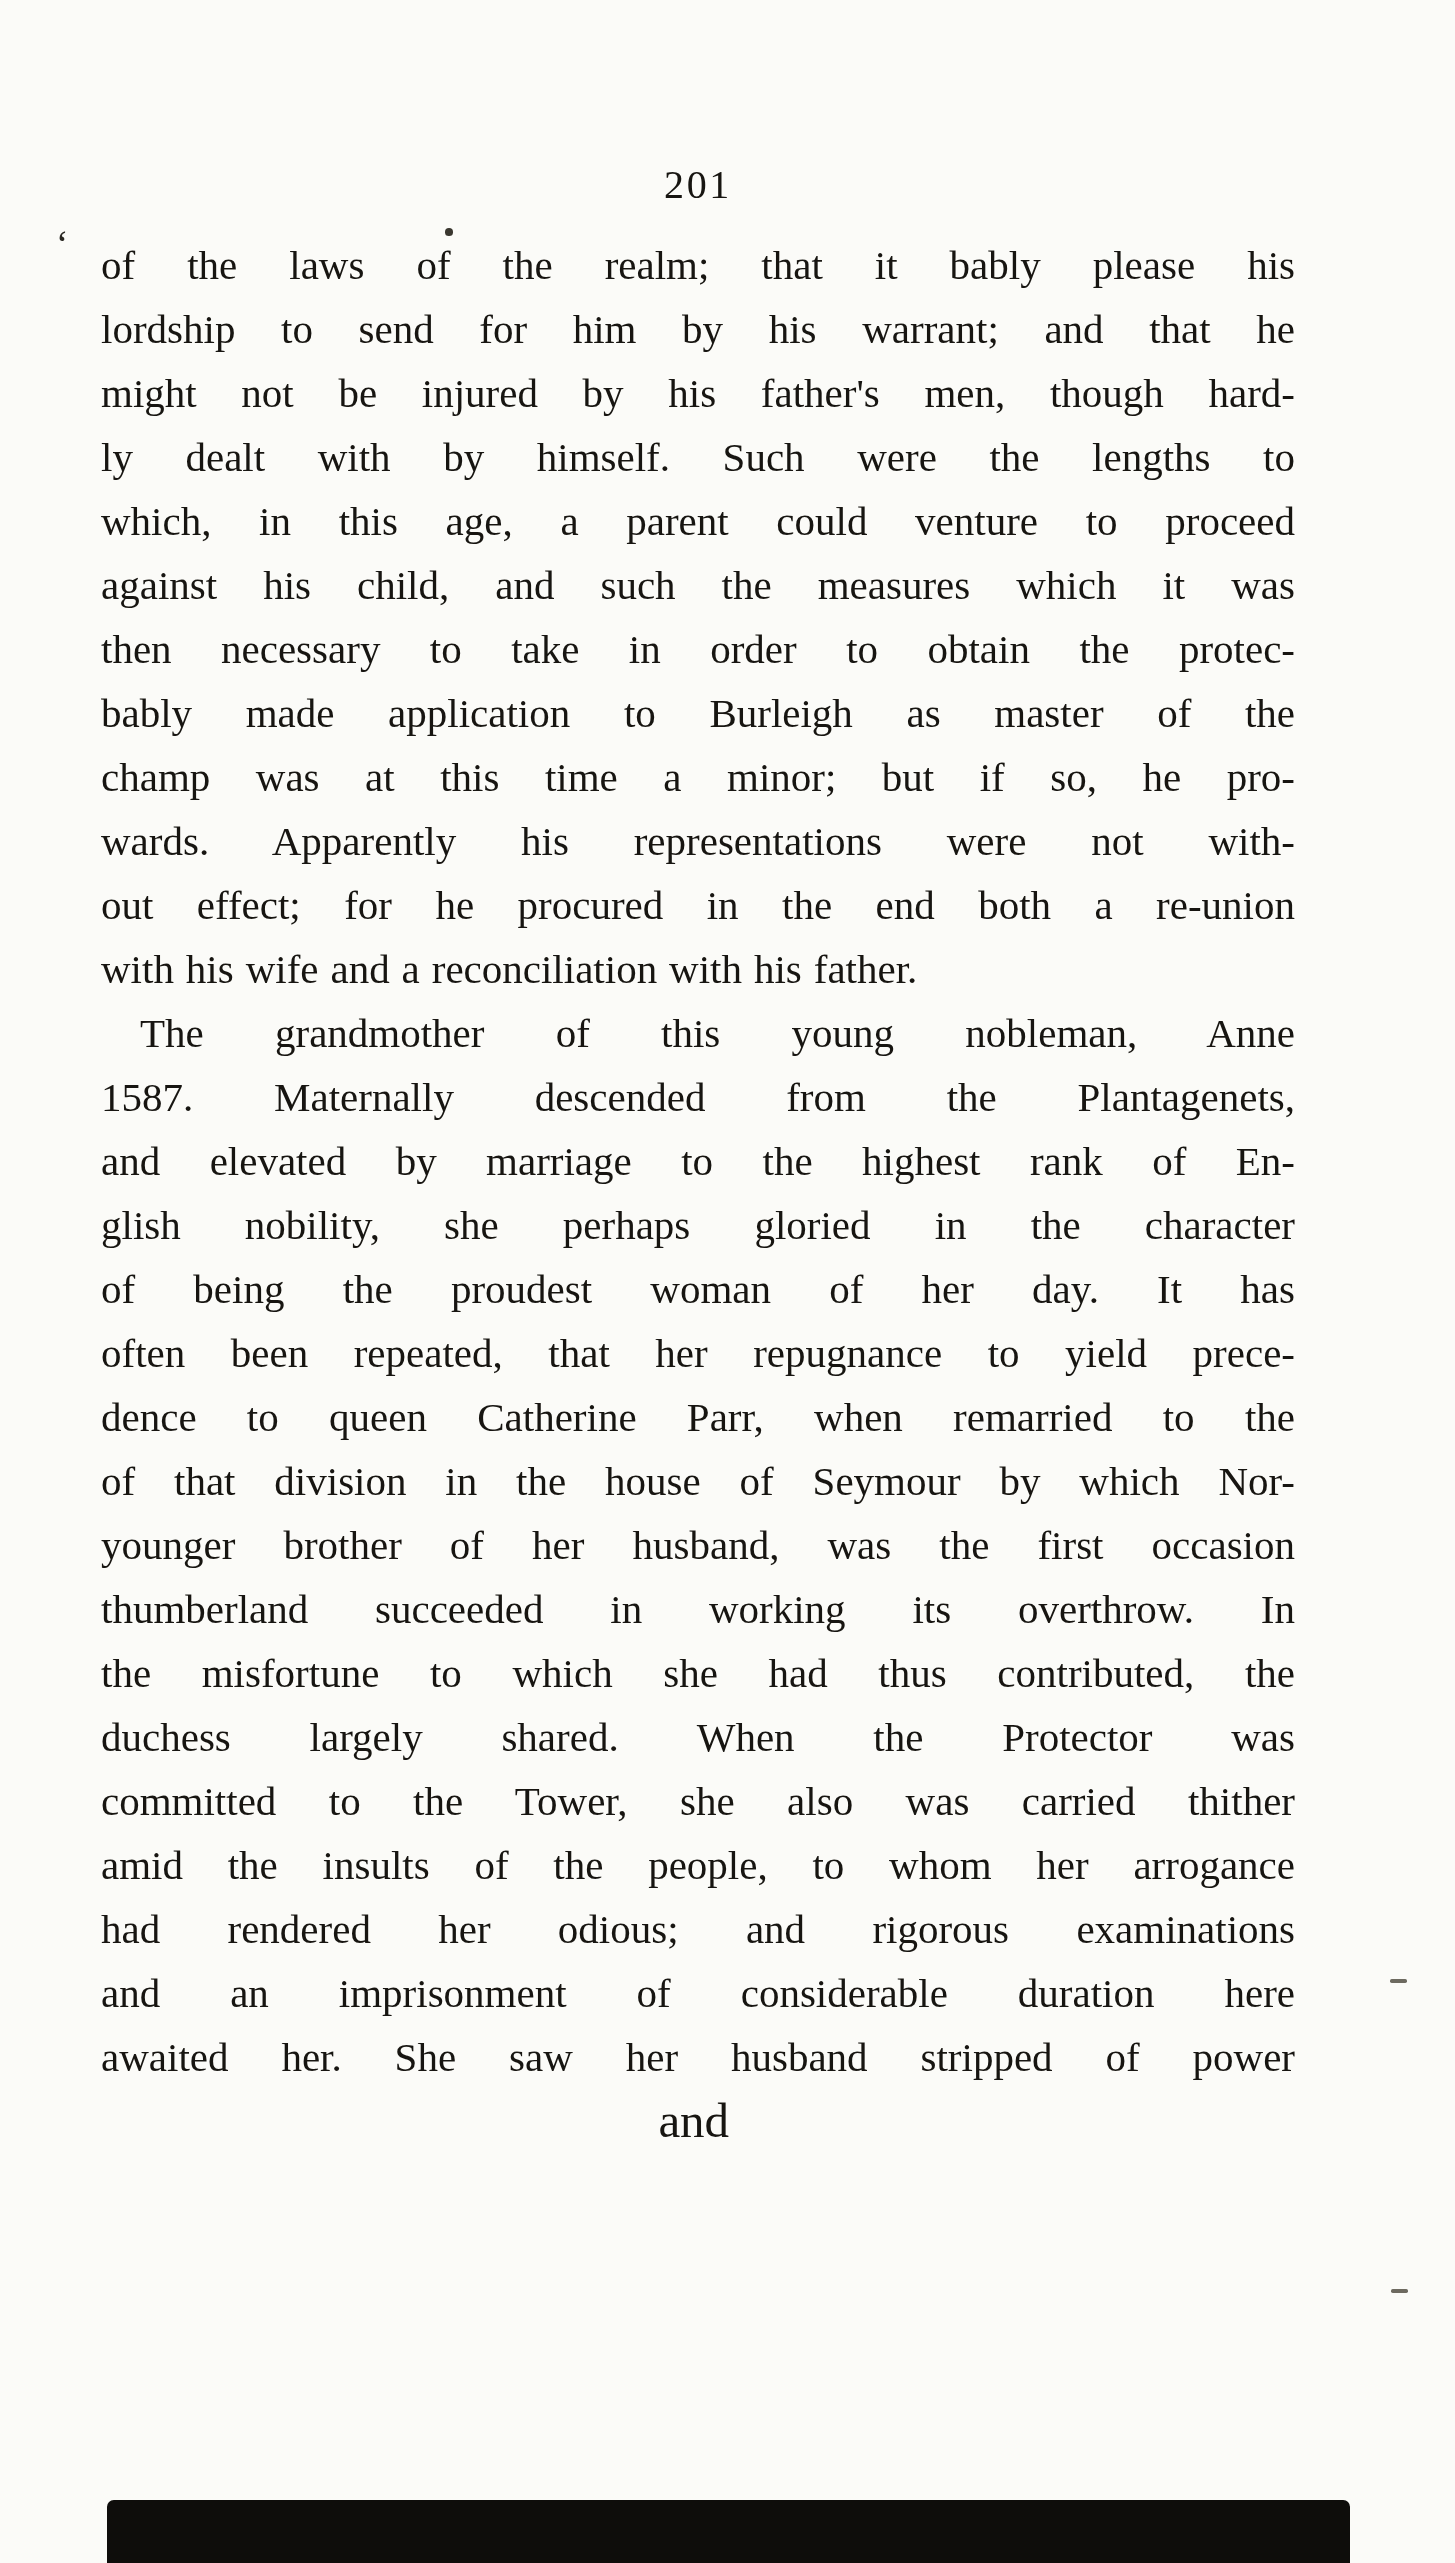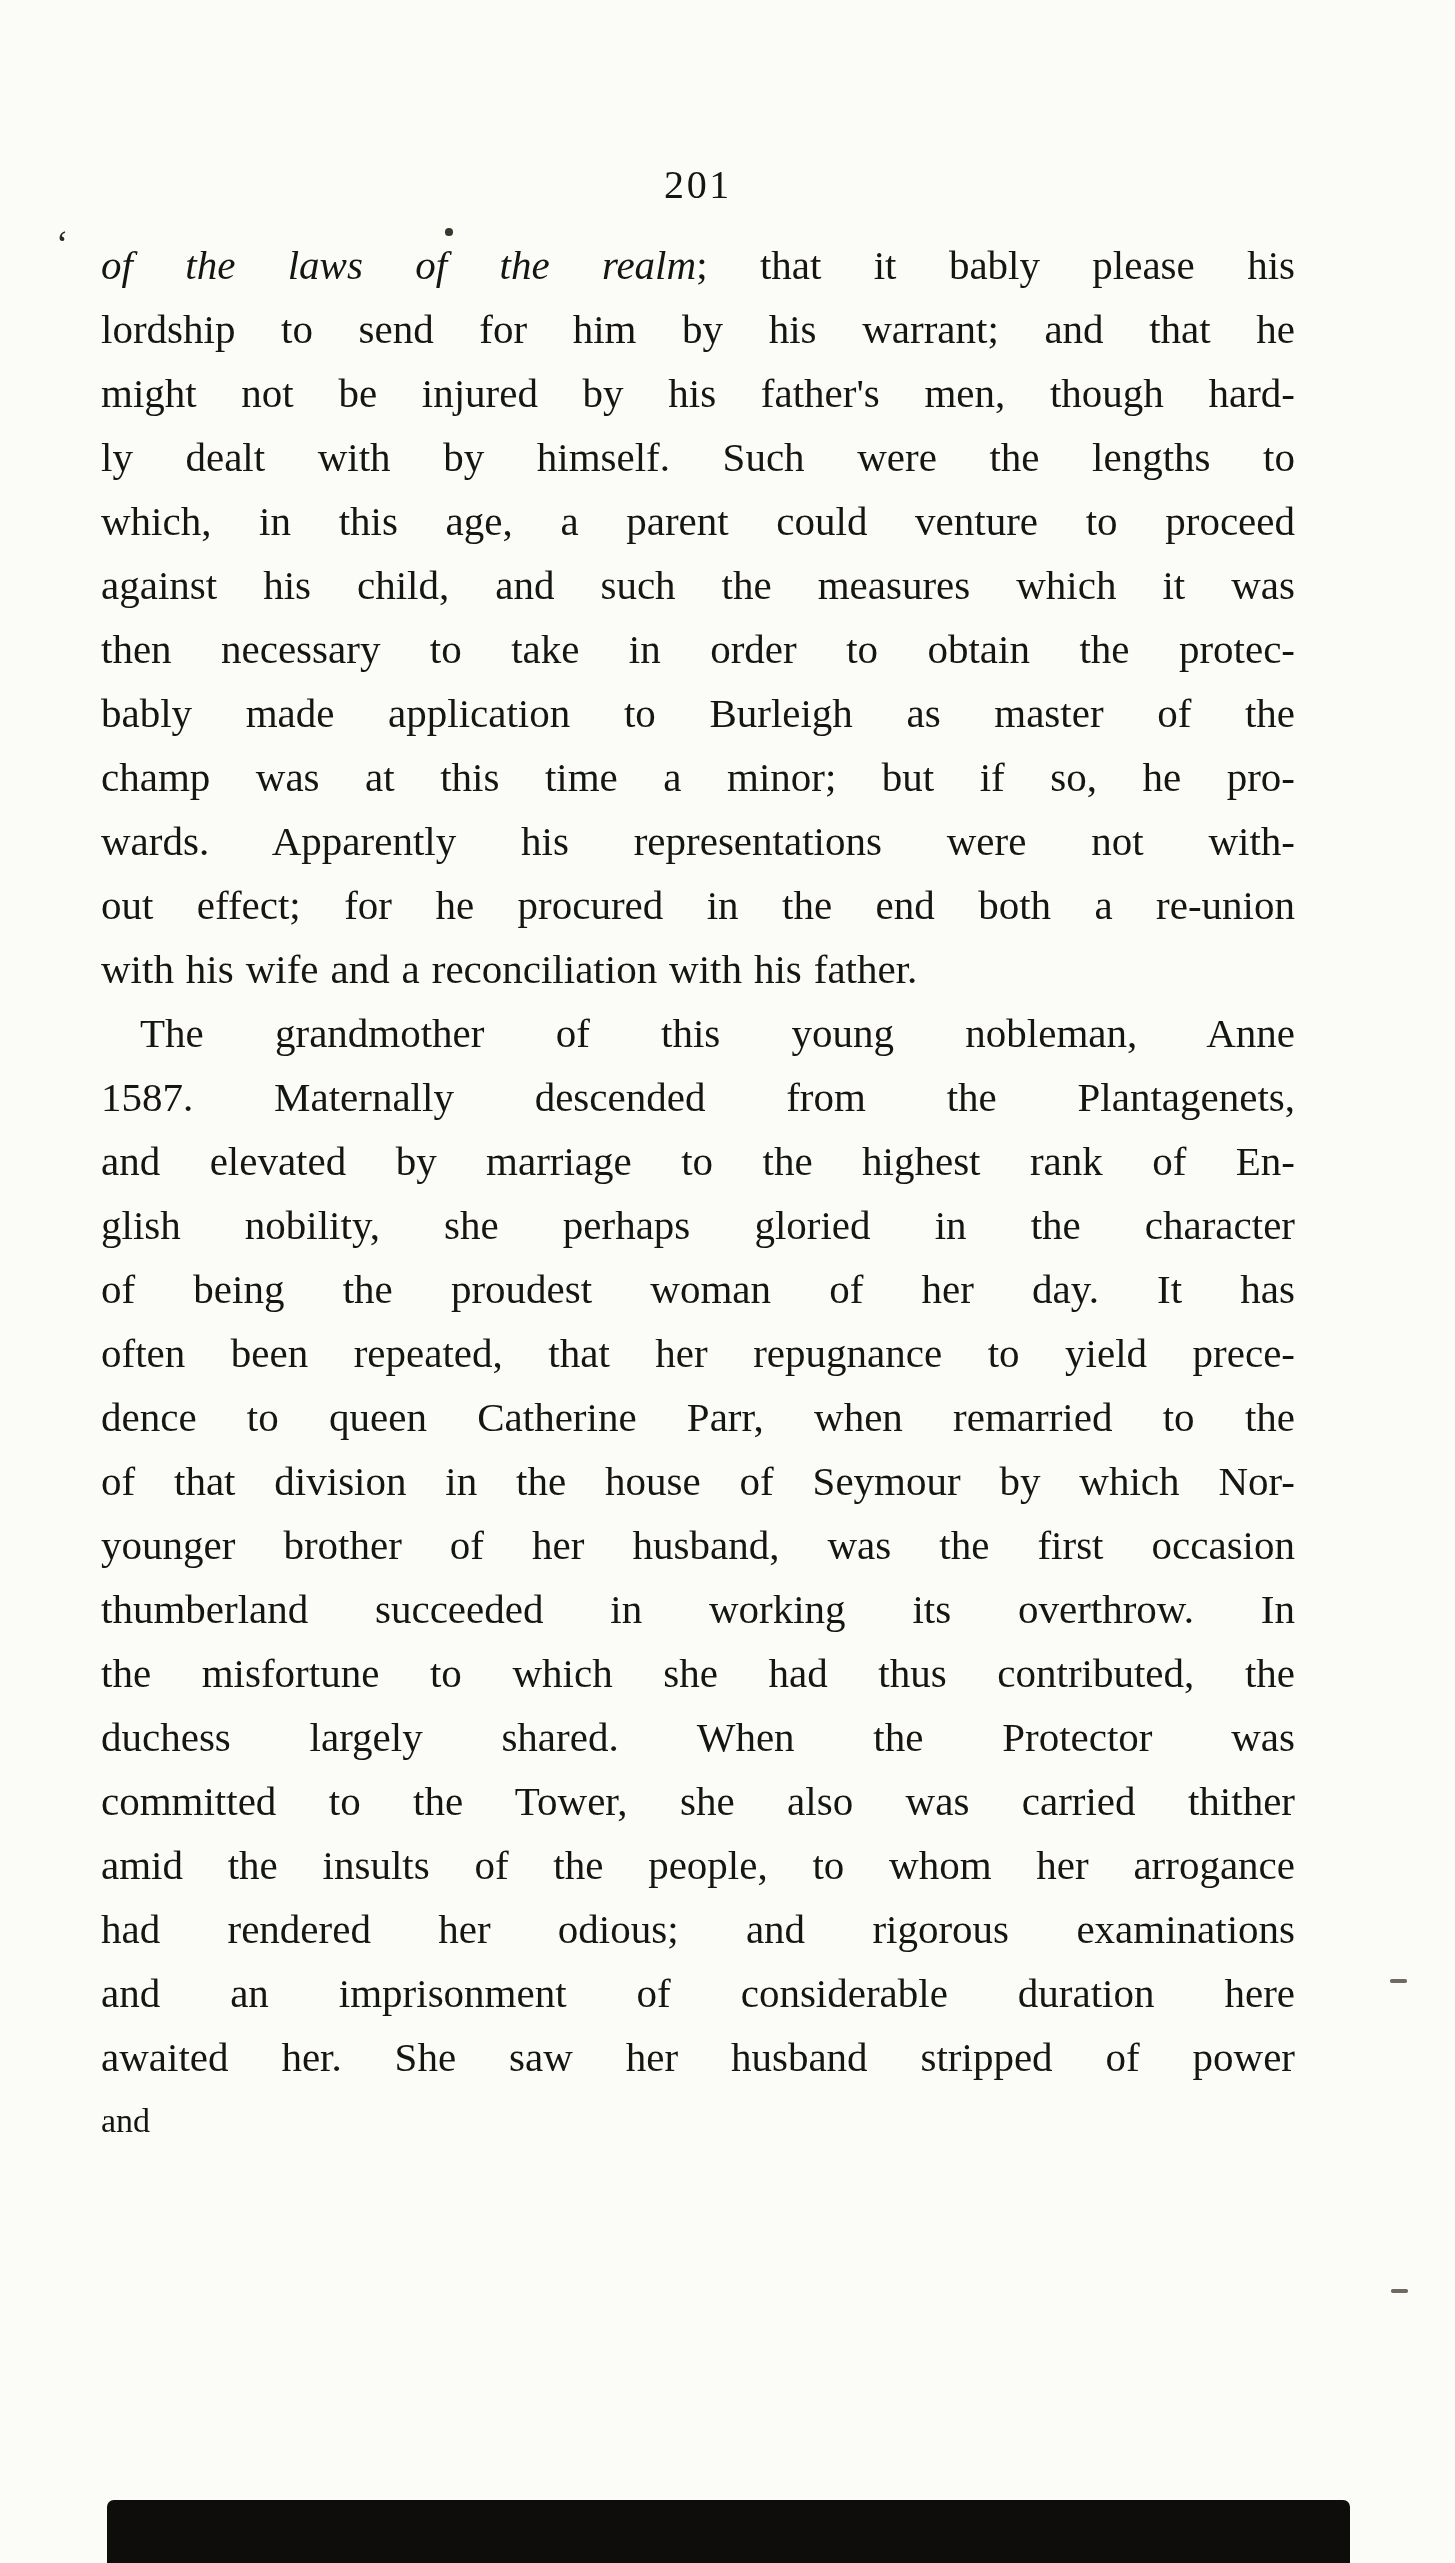--- a/index.html
+++ b/index.html
@@ -30,25 +30,25 @@
     text-align: justify;
     text-align-last: justify;
     word-spacing: 1.7px;
   }
   .line.no-justify {
     text-align-last: left;
   }
   .paragraph.indent .line:first-child {
     text-indent: 39px;
   }
-  .italic { font-style: italic; }
+  .italic { }
   .catchword-line {
-    font-size: 34px;
+    font-size: 49px;
     line-height: 64px;
-    text-align: left;
+    text-align: center;
     padding-right: 8.5px;
   }
   .quote-artifact {
     position: absolute;
     left: 56px;
     top: 223px;
     font-size: 37px;
     color: #2a2823;
   }
   .dot-artifact {

